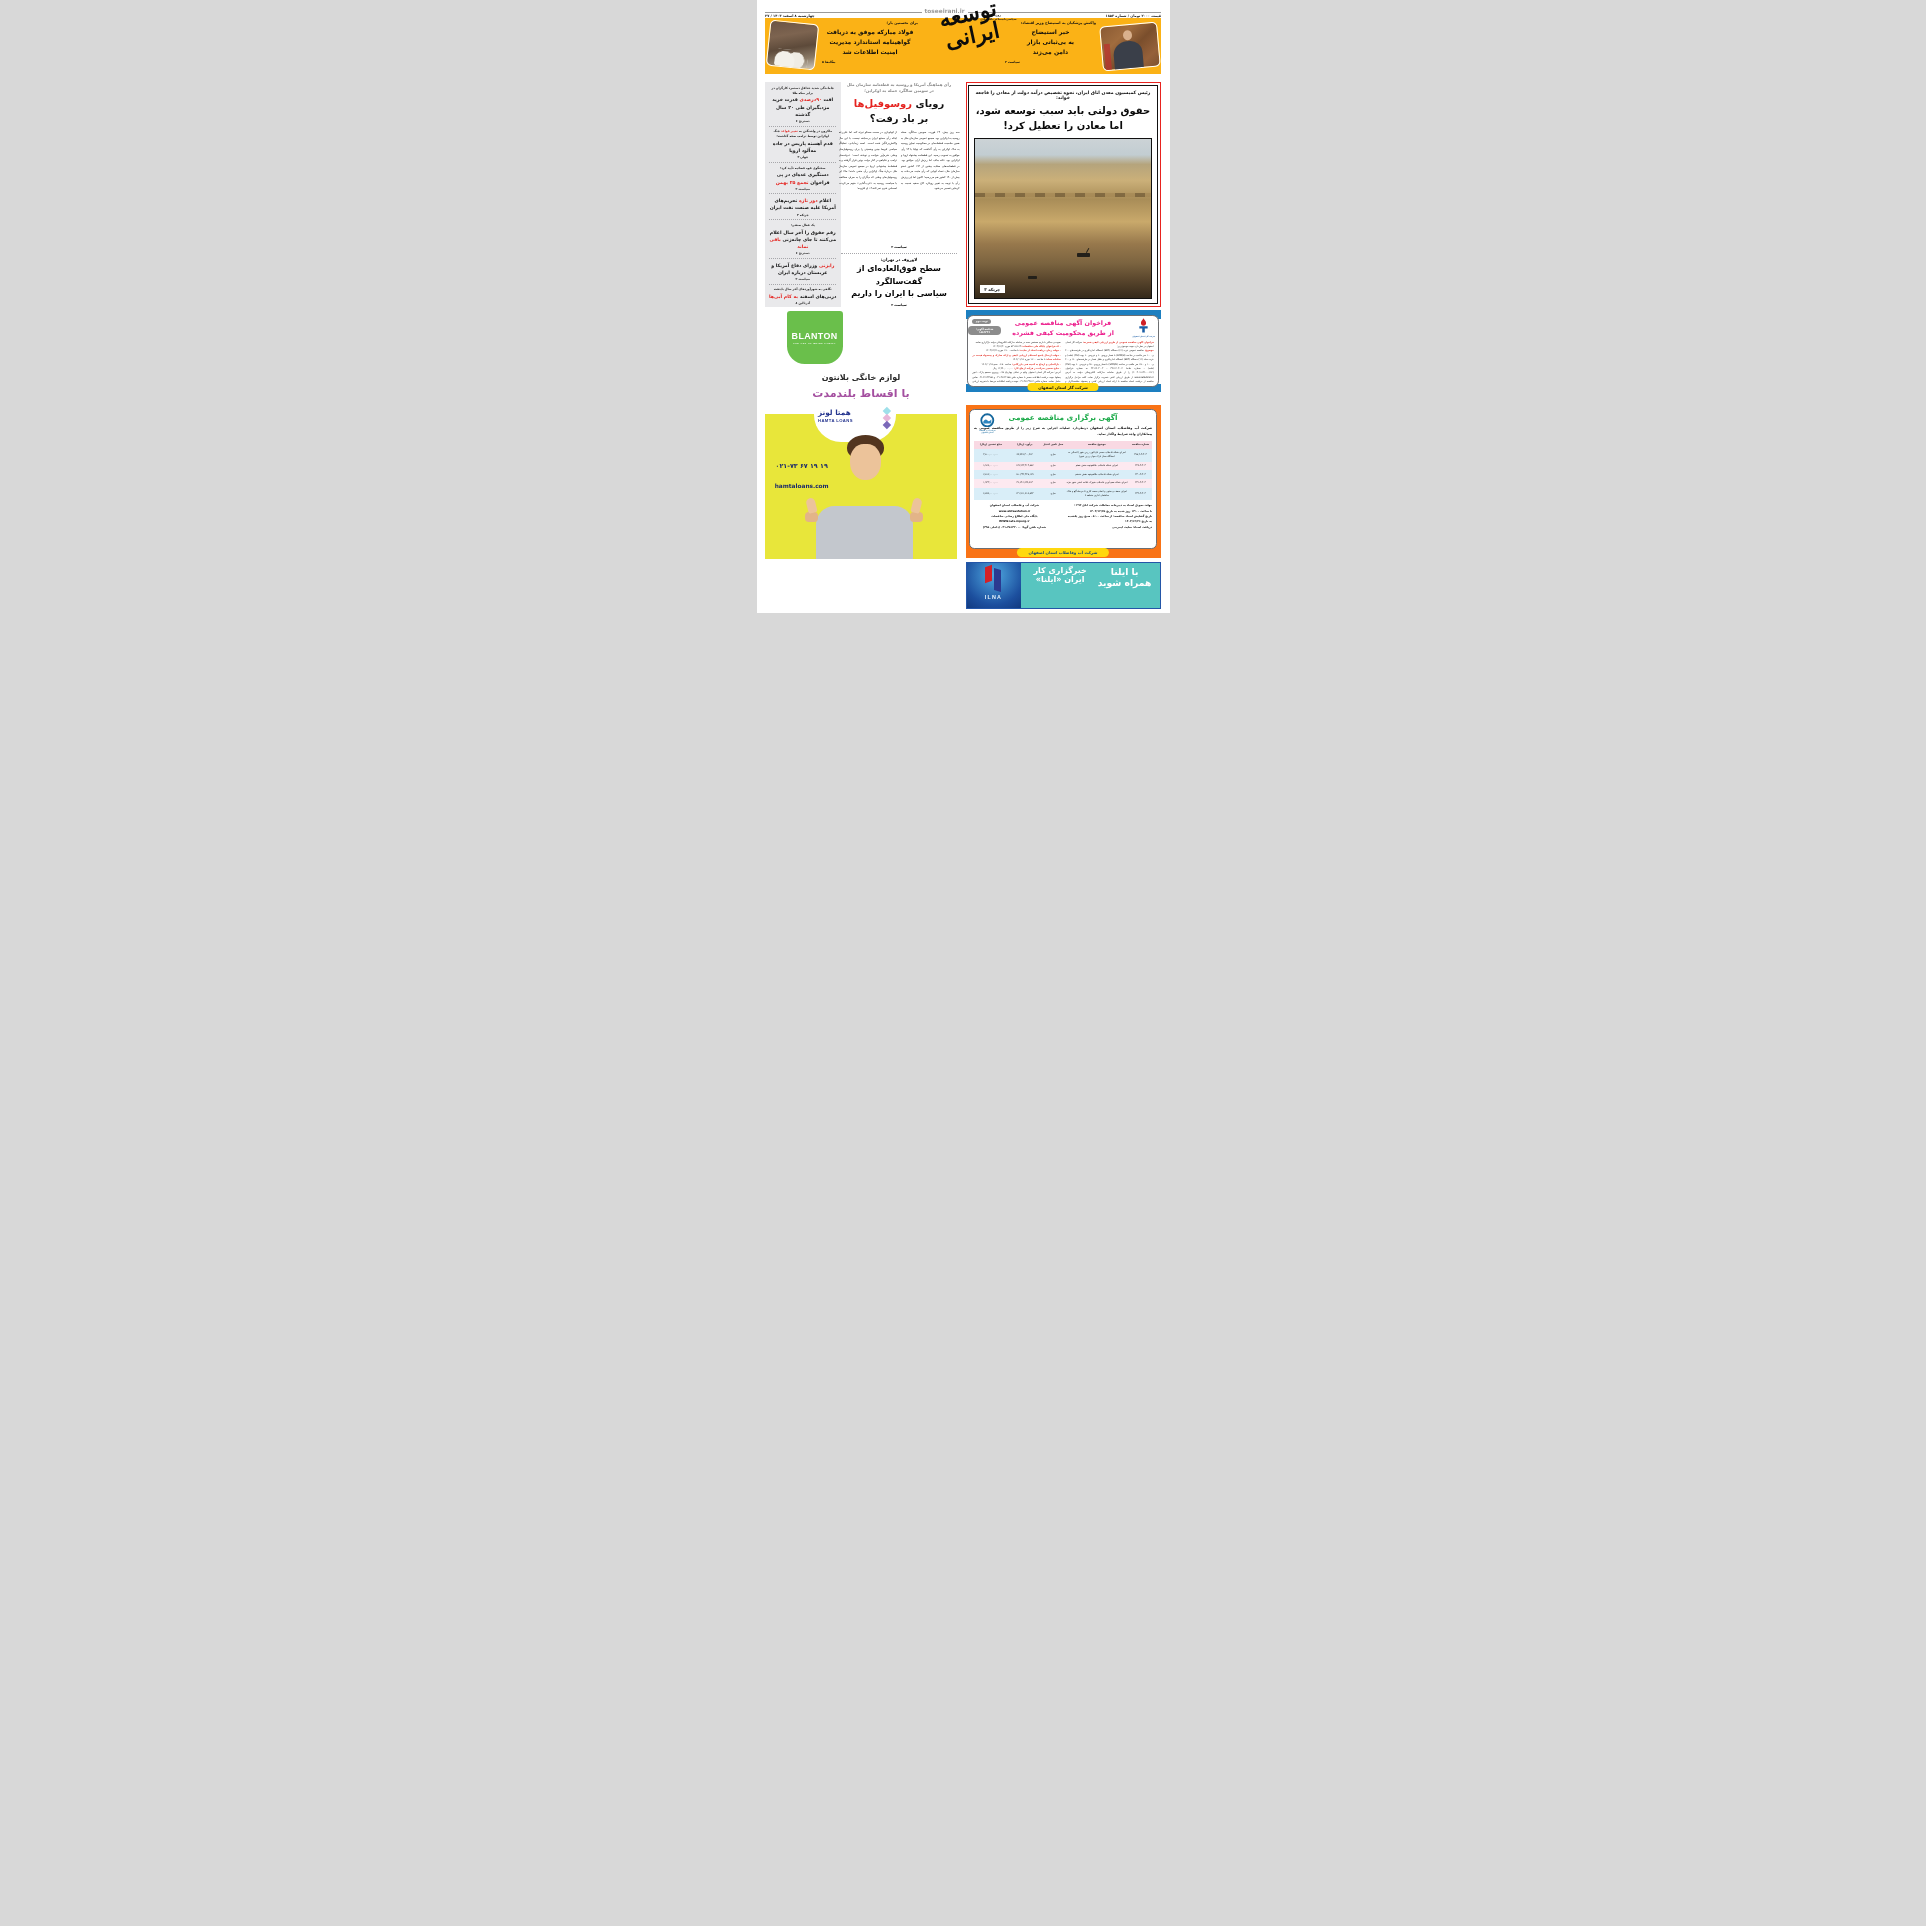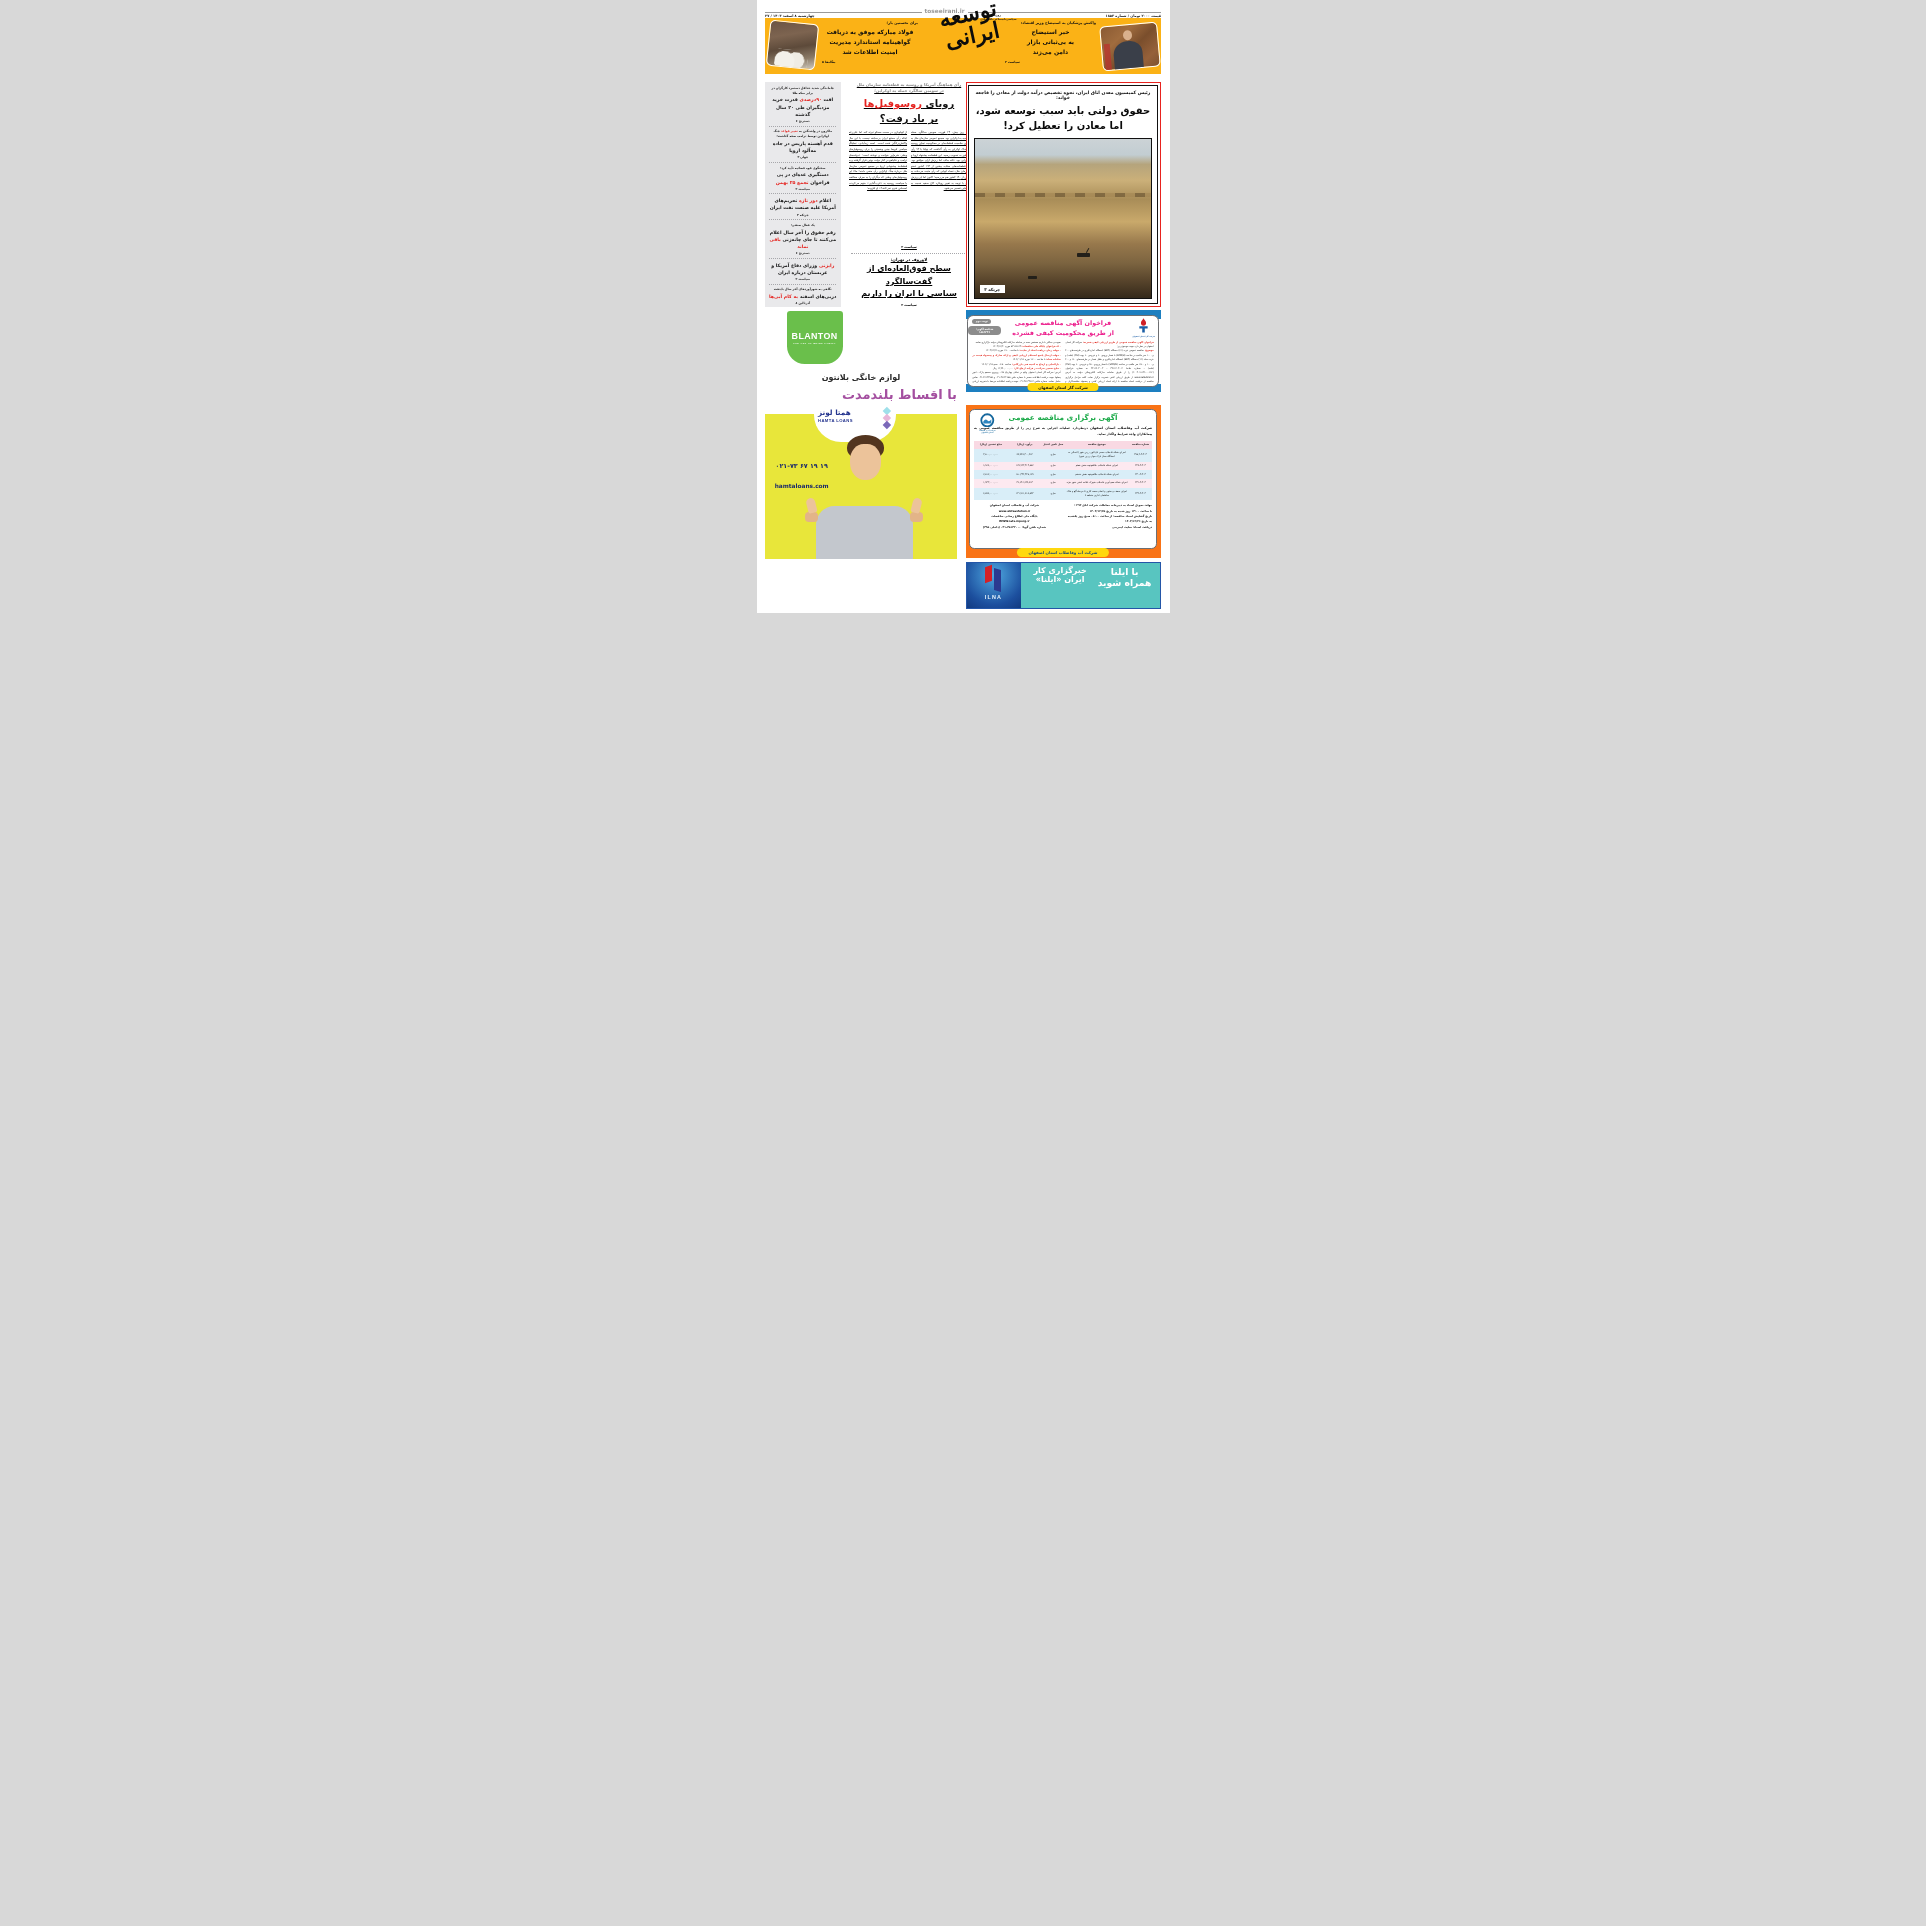--- a/index.html
+++ b/index.html
@@ -45,21 +45,21 @@
 
   
   .sidebar { position:absolute; top:82px; right:329px; left:8.5px; height:225px;
              background:#e9e9eb; padding:3.9px 3.5px; text-align:center; overflow:hidden; }
   .s-kicker { font-size:3px; font-weight:800; color:#1a1a1a; line-height:1.55; }
   .s-head   { font-size:4.7px; font-weight:900; color:#141414; line-height:1.55; margin:1.2px 0 0.8px; }
   .s-footer { font-size:3px; font-weight:800; color:#222; margin-top:0.8px; }
   .s-div { border-top:1px dotted #a7a7ab; margin:2.7px 0.8px; }
 
   
-  .middle { position:absolute; top:82px; left:92px; width:121px; height:225px; overflow:hidden;text-decoration:underline; }
+  .middle { position:absolute; top:82px; left:82px; width:121px; height:225px; overflow:hidden; }
   .m-kicker { color:#8a8a8a; font-weight:800; font-size:4px; text-align:center; line-height:1.6; }
   .m-head { text-align:center; font-size:10px; font-weight:900; color:#111; line-height:1.5; margin-top:1.5px; }
   .m-body { display:flex; gap:3.9px; margin-top:3.9px; height:113px; overflow:hidden;
             font-size:2.7px; line-height:2.08; text-align:justify; color:#111; }
   .m-body > div { flex:1; }
   .m-footer { text-align:center; font-size:3.3px; font-weight:800; margin-top:2.3px; }
   .m-div { border-top:1px dotted #a7a7ab; margin:3.1px 2.3px; }
   .lv-kicker { text-align:center; font-size:4.2px; font-weight:900; }
   .lv-head { text-align:center; font-size:8px; font-weight:900; line-height:1.6; margin-top:1.2px; }
   .lv-footer { text-align:center; font-size:3.3px; font-weight:800; margin-top:1.5px; }
@@ -84,21 +84,21 @@
   .ms-label { position:absolute; left:4.6px; bottom:5.4px; background:#fff; color:#111;
               font-size:4.2px; font-weight:900; padding:1.2px 4.6px; }
 
   
   .blanton { position:absolute; top:311px; left:8.5px; width:192px; height:248px; background:#fff; overflow:hidden; }
   .bl-green { position:absolute; top:0; left:21.6px; width:56px; height:53px; background:#6abf4b;
               border-radius:3.1px 3.1px 17.7px 17.7px; color:#fff; text-align:center; }
   .bl-brand { font-size:8.9px; font-weight:900; letter-spacing:0.4px; margin-top:20px; font-family:"Liberation Sans", sans-serif; }
   .bl-tag { font-size:2.2px; letter-spacing:0.6px; font-weight:700; margin-top:1.2px; font-family:"Liberation Sans", sans-serif; }
   .bl-line1 { position:absolute; top:62px; left:0; right:0; text-align:center; font-size:8px; font-weight:700; color:#2b2b2b; }
-  .bl-line2 { position:absolute; top:76px; left:0; right:0; font-size:13px; font-weight:900; color:#a44fa0; }
+  .bl-line2 { position:absolute; top:76px; left:0; right:0; text-align:center; font-size:11px; font-weight:900; color:#a44fa0; }
   .hm-yellow { position:absolute; top:103px; left:0; right:0; bottom:0; background:#e8e63a; }
   .hm-tab { position:absolute; top:92px; left:49px; width:82px; height:39px; background:#fff; border-radius:0 0 27px 27px; }
   .hm-logo { position:absolute; top:97px; left:53px; width:74px; text-align:left; color:#26368f; }
   .hm-fa { font-size:7.3px; font-weight:900; }
   .hm-en { font-size:4.2px; font-weight:800; letter-spacing:0.4px; margin-top:0.8px; font-family:"Liberation Sans", sans-serif; }
   .hm-diamonds { position:absolute; top:96px; left:116px; width:11.6px; height:31px; }
   .hm-d { position:absolute; width:5.8px; height:5.8px; transform:rotate(45deg); }
   .hm-d1 { top:0.8px;  left:2.7px; background:#9fe0ea; }
   .hm-d2 { top:7.7px; left:2.7px; background:#e8b6d8; }
   .hm-d3 { top:14.6px; left:2.7px; background:#7b68b8; }

